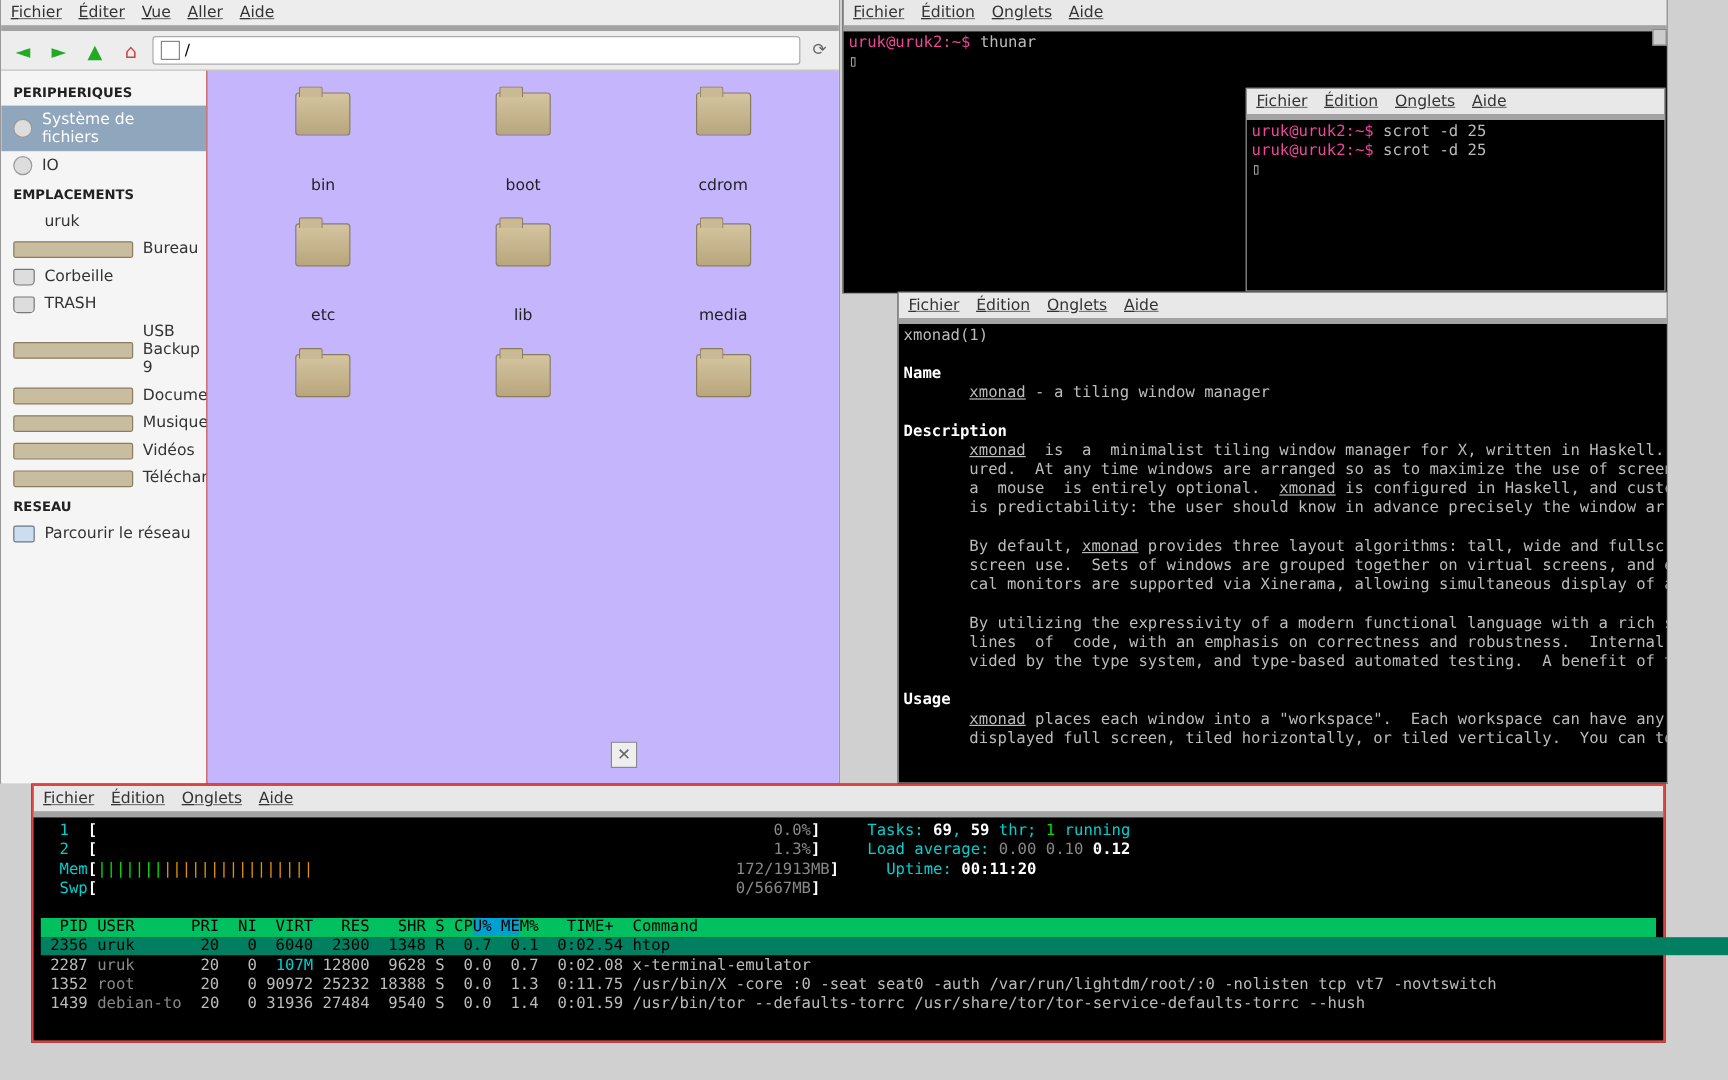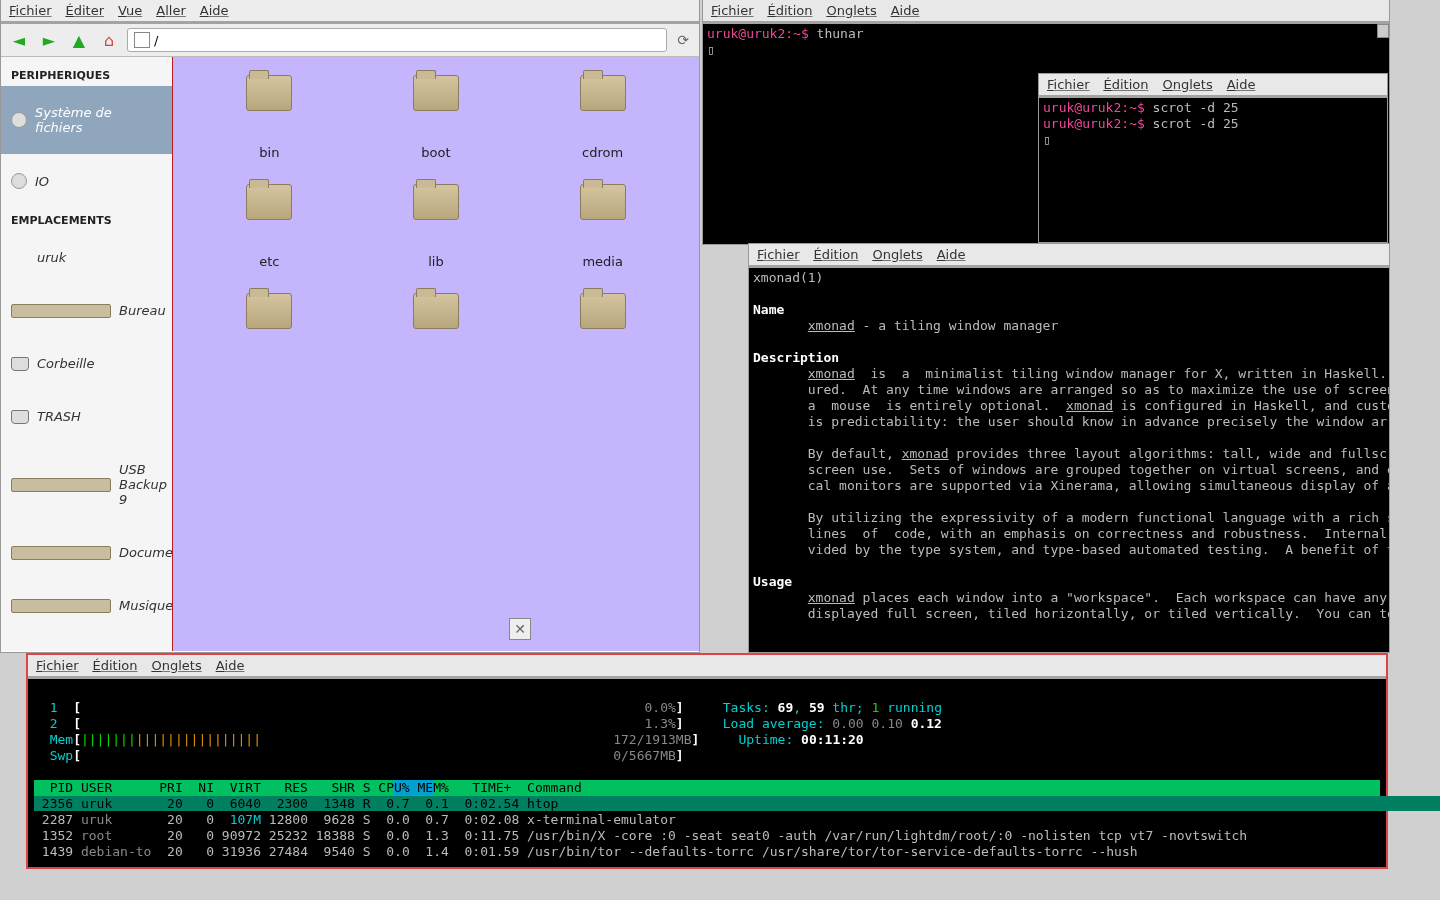--- a/index.html
+++ b/index.html
@@ -1,31 +1,31 @@
 <!DOCTYPE html>
 <html><head>
 <meta charset="utf-8">
 <style>
 * { box-sizing: border-box; margin: 0; padding: 0; }
 body { font-family: "DejaVu Sans", sans-serif; font-size: 12px; background: #d0d0d0; width: 1440px; height: 900px; overflow: hidden; position: relative; }
-.menubar { background: #ededed; border-bottom: 3px solid #a3a3a3; padding: 3px 8px; display: flex; gap: 14px; font-size: 13px; color: #333; }
+.menubar { background: #ededed; border-bottom: 5px solid #a3a3a3; padding: 3px 8px; display: flex; gap: 14px; font-size: 13px; color: #333; }
 .menubar span { text-decoration: underline; text-decoration-color: #777; cursor: default; }
 .menubar span:first-letter { text-decoration: underline; }
 
 
 .fm { position: absolute; left: 0; top: 0; width: 700px; height: 653px; background: #fff; border: 1px solid #999; border-top: none; }
 .fm .toolbar { background: #ededed; border-bottom: 1px solid #bbb; padding: 4px 6px; display: flex; align-items: center; gap: 6px; }
 .nav-btn { width: 24px; height: 24px; display: flex; align-items: center; justify-content: center; font-size: 16px; }
 .loc-input { flex: 1; background: #fff; border: 1px solid #aaa; border-radius: 3px; padding: 3px 6px; font-size: 13px; display: flex; align-items: center; gap: 4px; }
 .loc-input .page-icon { width: 16px; height: 16px; background: #fff; border: 1px solid #888; }
 .refresh { width: 20px; height: 20px; font-size: 14px; color: #666; display:flex;align-items:center;justify-content:center;}
 .fm-body { display: flex; height: calc(100% - 58px); }
 .sidebar { width: 172px; background: #f5f5f5; border-right: 1px solid #b91c1c; padding: 6px 0; overflow: hidden; }
 .side-header { font-weight: bold; font-size: 11px; padding: 6px 10px 4px; color: #222; }
-.side-item { display: flex; align-items: center; gap: 8px; padding: 19px 10px; font-size: 13px; color: #333; cursor: default; font-style: italic; }
+.side-item { display: flex; align-items: center; gap: 8px; padding: 4px 10px; font-size: 13px; color: #333; cursor: default; }
 .side-item.active { background: #8fa6bd; color: #fff; }
 .side-icon { width: 18px; height: 14px; background: #c9bda0; border: 1px solid #8a7d5e; border-radius: 2px; flex-shrink: 0; position: relative; }
 .side-icon.disk { background: #ddd; border-color: #999; border-radius: 50%; height: 16px; width: 16px; }
 .side-icon.house { background: transparent; border: none; }
 .side-icon.trash { background: #ddd; border-color: #777; border-radius: 2px 2px 4px 4px; }
 .side-icon.net { background: #cde; border-color: #678; }
 .icon-view { flex: 1; background: #c4b5fd; overflow: auto; padding: 18px; display: grid; grid-template-columns: repeat(3, 1fr); gap: 24px 10px; align-content: start; justify-items: center; }
 .folder { display: flex; flex-direction: column; align-items: center; gap: 6px; width: 100px; cursor: default; }
 .folder-icon { width: 46px; height: 36px; background: linear-gradient(#d4c5a0, #b8a67c); border: 1px solid #8a7d5e; border-radius: 3px; position: relative; }
 .folder-icon::before { content: ""; position: absolute; top: -6px; left: 2px; width: 18px; height: 8px; background: #c9b994; border: 1px solid #8a7d5e; border-bottom: none; border-radius: 2px 2px 0 0; }
@@ -42,21 +42,21 @@
 .term1 { left: 702px; top: 0; width: 688px; height: 245px; border-top:none; }
 .term2 { left: 1038px; top: 73px; width: 350px; height: 170px; border: 1px solid #999; }
 .term3 { left: 748px; top: 243px; width: 642px; height: 410px; border: 1px solid #999; }
 .term3 .term-body { color: #bbb; }
 .man-u { text-decoration: underline; }
 .man-b { font-weight: bold; color: #fff; }
 
 
 .htop { position: absolute; left: 26px; top: 653px; width: 1362px; height: 216px; background: #000; border: 2px solid #d44; border-top: 2px solid #d44; font-family: "DejaVu Sans Mono", monospace; font-size: 13px; }
 .htop .menubar { background: #e8e8e8; color: #333; font-family: "DejaVu Sans", sans-serif; }
-.htop-body { padding: 21px 6px; color: #bbb; white-space: pre; line-height: 16px; }
+.htop-body { padding: 4px 6px; color: #bbb; white-space: pre; line-height: 16px; }
 .cyan { color: #00d0d0; }
 .green { color: #00e000; }
 .white { color: #fff; font-weight: bold; }
 .grey { color: #888; }
 .htop-header { background: #00c060; color: #000; display: inline-block; width: 100%; }
 .htop-header .sel { background: #00a0d0; }
 .htop-row-hl { background: #008060; color: #000; }
 .orange { color: #e09000; }
 </style>
 </head>

